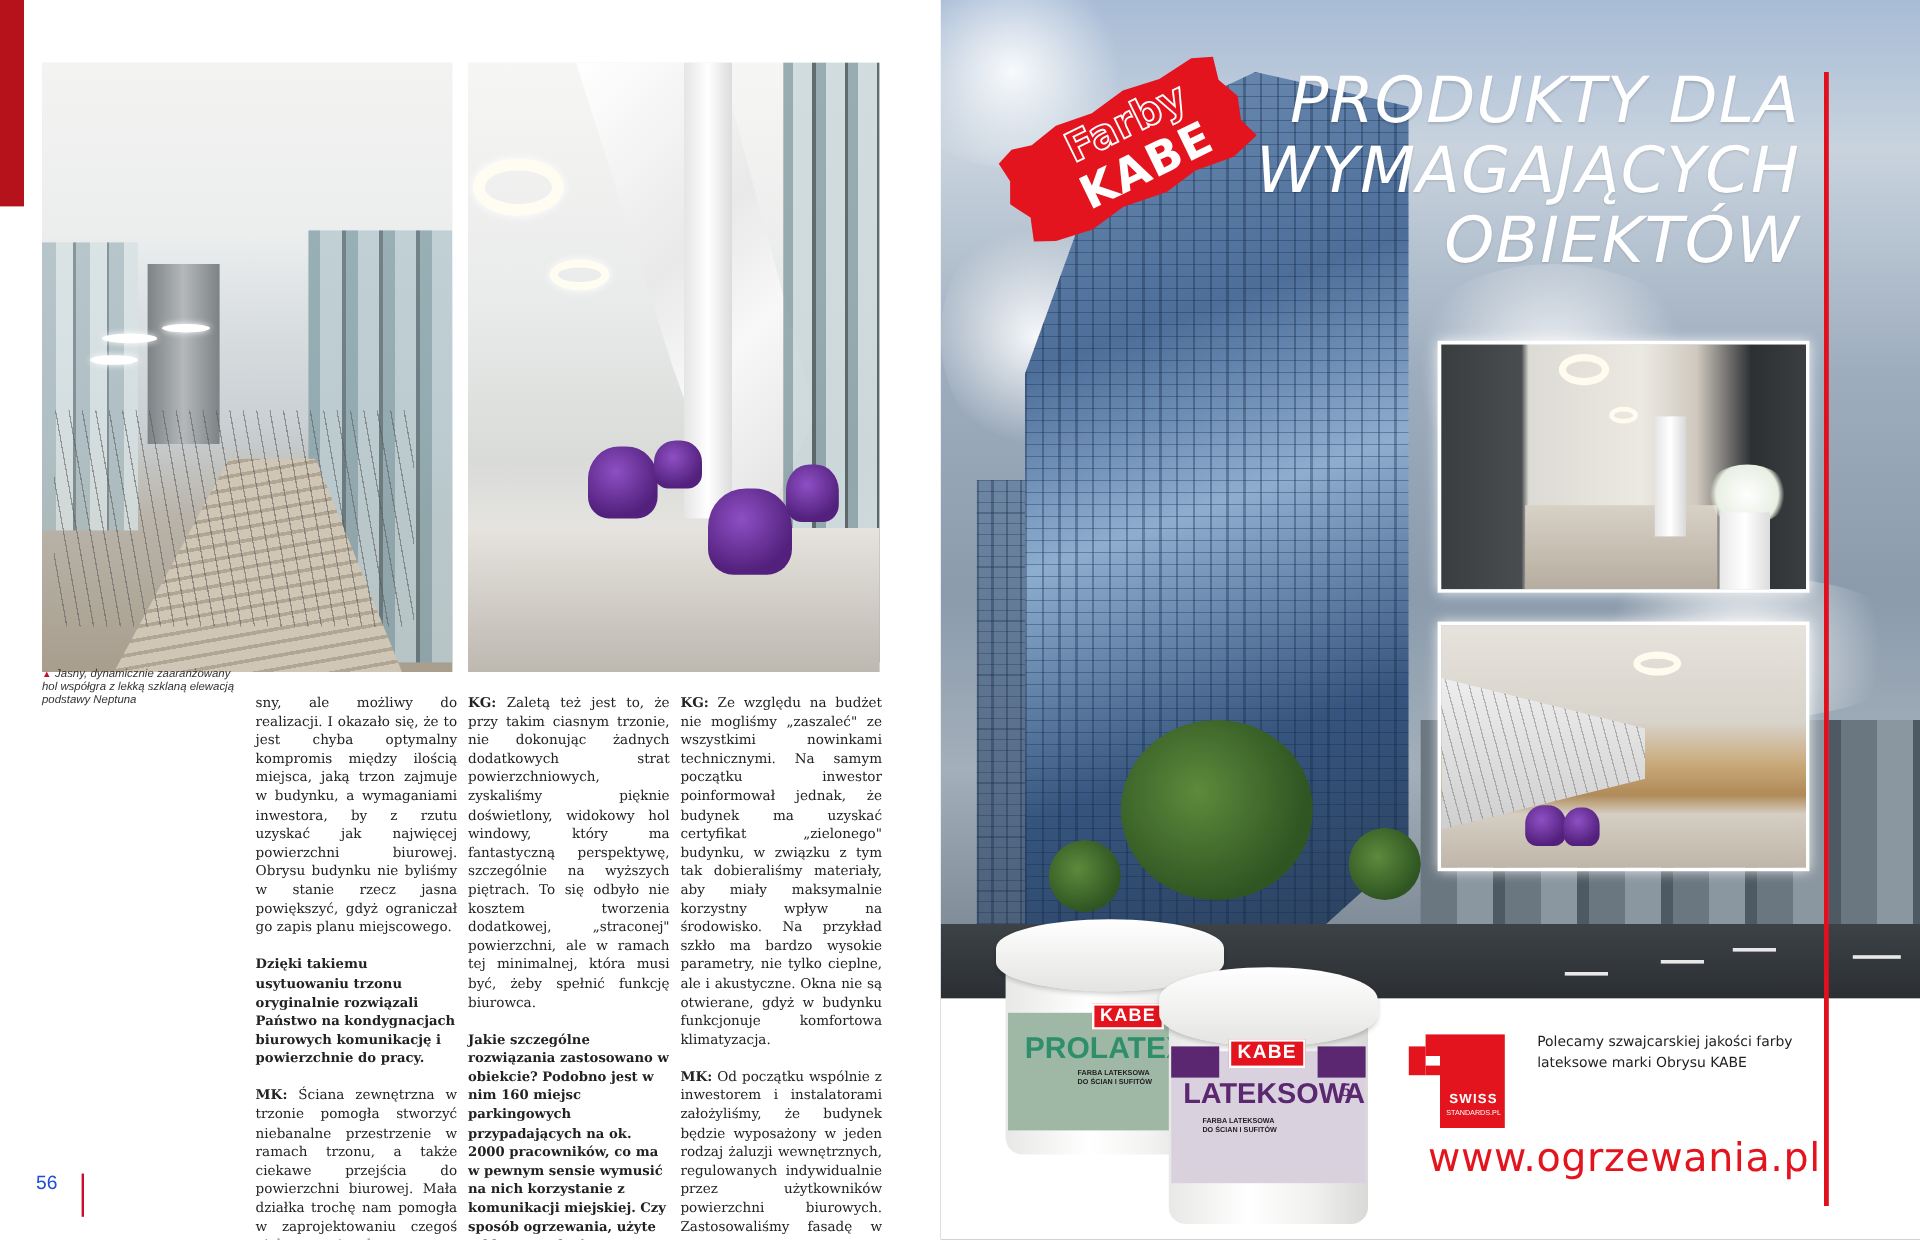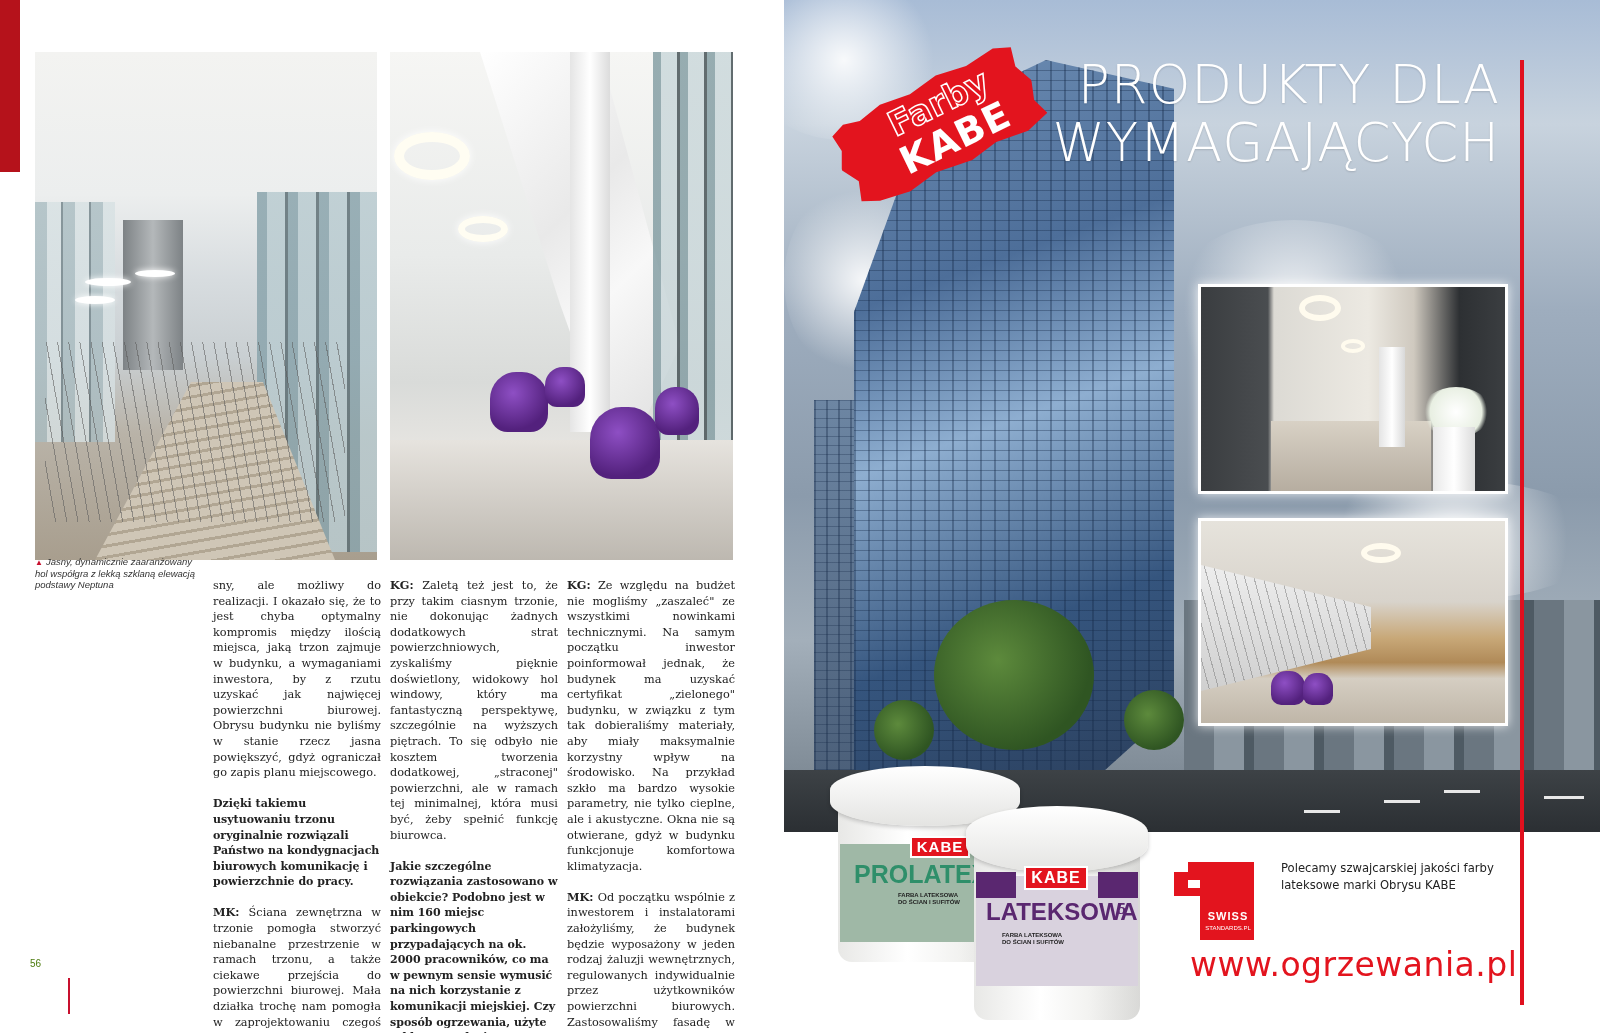--- a/index.html
+++ b/index.html
@@ -51,21 +51,21 @@
   .caption span.t { }
 
   .col { top: 578px; width: 168px; font-size: 11.3px; line-height: 15.6px; color: #222; text-align: justify; }
   .col p { margin-bottom: 15.6px; }
   .col p.q { font-weight: bold; text-align: left; font-size: 11px; }
   .col b { font-weight: bold; }
   .col1 { left: 213px; }
   .col2 { left: 390px; }
   .col3 { left: 567px; }
 
-  .page-num { left: 30px; top: 958px; font-family: "Liberation Sans", sans-serif; font-size: 10px; color: #4d7c0f; }
+  .page-num { left: 30px; top: 978px; font-family: "Liberation Sans", sans-serif; font-size: 16px; color: #1d4ed8; }
   .page-rule { left: 68px; top: 978px; width: 2px; height: 36px; background: #c8102e; }
 
   
   .ad {
     left: 784px; top: 0; width: 816px; height: 1033px; overflow: hidden;
     background: linear-gradient(180deg, #a8bcd6 0%, #c8d3de 12%, #9eadbe 30%, #8b9bac 48%, #a3afba 62%, #7f8b96 75%, #4f5458 82%);
   }
   .ad .cloud { position:absolute; border-radius: 50%; background: radial-gradient(circle, rgba(255,255,255,.9), rgba(255,255,255,0) 70%); }
   .ad .tower {
     position:absolute; left: 70px; top: 60px; width: 320px; height: 720px;
@@ -89,20 +89,21 @@
   .ad .road-line { position:absolute; height: 3px; background: #e8e8e8; }
   .ad .white-bottom { position:absolute; left: 0; top: 832px; width: 816px; height: 201px; background: #ffffff; }
 
   .ad .vline { position:absolute; left: 736px; top: 60px; width: 4px; height: 945px; background: #e0101e; }
 
   .headline {
     position:absolute; right: 100px; top: 56px; text-align: right;
     font-family: "DejaVu Sans", sans-serif; font-weight: 300; color: #ffffff;
     font-size: 53px; line-height: 58px; letter-spacing: 1px;
     text-shadow: 0 1px 2px rgba(0,0,0,.15);
+    font-style: italic;
   }
   .headline div { white-space: nowrap; }
 
   .badge {
     position:absolute; left: 48px; top: 78px; width: 210px; height: 96px;
     background: #e3141e; transform: rotate(-26deg);
     clip-path: polygon(3% 12%, 10% 6%, 18% 10%, 30% 4%, 45% 8%, 60% 2%, 75% 7%, 90% 3%, 98% 10%, 96% 30%, 100% 50%, 97% 70%, 100% 88%, 88% 96%, 72% 92%, 58% 98%, 40% 93%, 25% 99%, 10% 94%, 2% 86%, 5% 66%, 0 48%, 4% 30%);
   }
   .badge-text { position:absolute; left: 70px; top: 70px; width: 200px; height: 130px; transform: rotate(-26deg); text-align: center; }
   .badge-farby { font-family: "DejaVu Sans", sans-serif; font-weight: bold; font-size: 34px; color: #e3141e;
@@ -220,20 +221,21 @@
 
   <div class="badge"></div>
   <div class="badge-text">
     <span class="badge-farby">Farby</span>
     <span class="badge-kabe">KABE</span>
   </div>
 
   <div class="headline">
     <div>PRODUKTY DLA</div>
     <div>WYMAGAJĄCYCH</div>
+    <div>OBIEKTÓW</div>
   </div>
 
   <div class="thumb thumb1">
     <div class="floor"></div>
     <div class="ring" style="left:98px;top:8px;width:42px;height:26px;"></div>
     <div class="ring" style="left:140px;top:52px;width:24px;height:14px;border-width:4px;"></div>
     <div class="pillar"></div>
     <div class="flowers"></div>
     <div class="vase"></div>
   </div>

